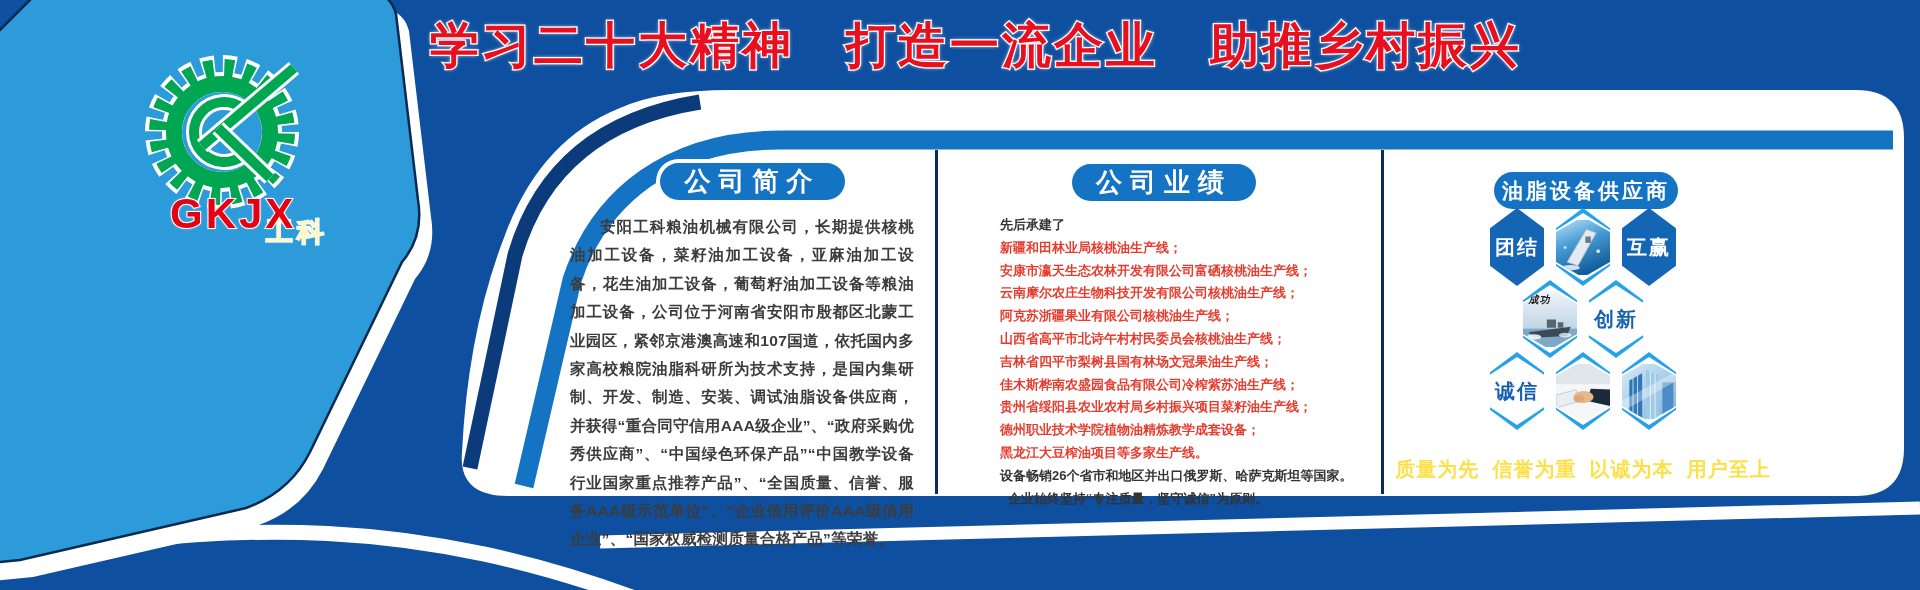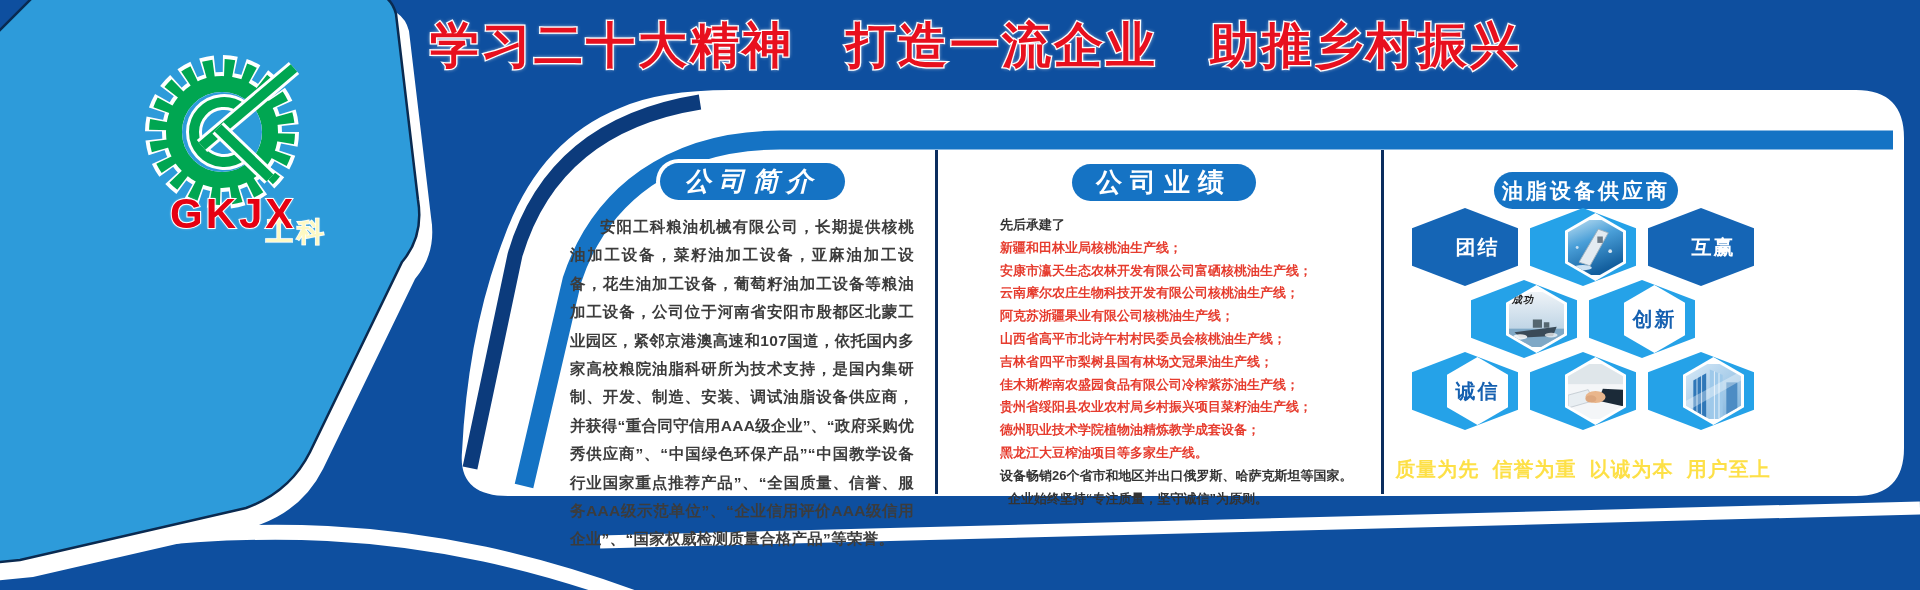--- a/index.html
+++ b/index.html
@@ -30,21 +30,21 @@
     left:170px;top:190px;font-size:42px;font-weight:900;color:#e60012;
     -webkit-text-stroke:2px #fff;paint-order:stroke fill;letter-spacing:3px;
     text-shadow:0 0 3px #fff;
   }
   
   .pill{
     height:37px;border-radius:20px;background:#1573c4;
     box-shadow:0 0 0 4px #ffffff;
     color:#fff;font-weight:900;display:flex;align-items:center;justify-content:center;
   }
-  .pill-1{left:660px;top:163px;width:185px;font-size:26px;letter-spacing:8px;font-style:italic;}
+  .pill-1{left:660px;top:163px;width:185px;font-size:26px;letter-spacing:8px;}
   .pill-2{left:1072px;top:164px;width:184px;font-size:26px;letter-spacing:8px;}
   .pill-3{left:1494px;top:172px;width:184px;font-size:21px;letter-spacing:3px;}
   
   .v-divider{width:3px;top:150px;height:344px;background:#0a2d5e;}
   
   .intro-text{
     left:570px;top:213px;width:344px;
     font-size:15.5px;line-height:28.4px;font-weight:700;color:#3c3c3c;
     text-align:justify;text-indent:30px;letter-spacing:0.3px;
   }
@@ -53,23 +53,23 @@
   .ach-line{line-height:22.8px;white-space:nowrap;}
   .ach-lead{color:#333333;}
   .ach-item{color:#e63c2e;}
   .ach-footer{color:#333333;}
   
   .supplier-wrap{left:1383px;top:208px;width:400px;}
   .hex-rows{display:flex;flex-direction:column;align-items:center;}
   .hex-row{display:flex;justify-content:center;gap:12px;}
   .hex-row + .hex-row{margin-top:-6px;}
   .hex{
-    width:81px;height:78px;
+    width:54px;height:78px;
     clip-path:polygon(50% 0,100% 26%,100% 74%,50% 100%,0 74%,0 26%);
-    display:flex;align-items:center;justify-content:center;flex:none;padding-left:25px;
+    display:flex;align-items:center;justify-content:center;flex:none;
   }
   .hex-solid{background:#1565b5;color:#ffffff;font-size:20px;font-weight:900;letter-spacing:2px;}
   .hex-frame{background:#25a2e8;}
   .hex-inner{
     width:61px;height:68px;background:#ffffff;
     clip-path:polygon(50% 0,100% 26%,100% 74%,50% 100%,0 74%,0 26%);
     display:flex;align-items:center;justify-content:center;
     color:#1560b0;font-size:20px;font-weight:900;letter-spacing:2px;
     position:relative;
   }

